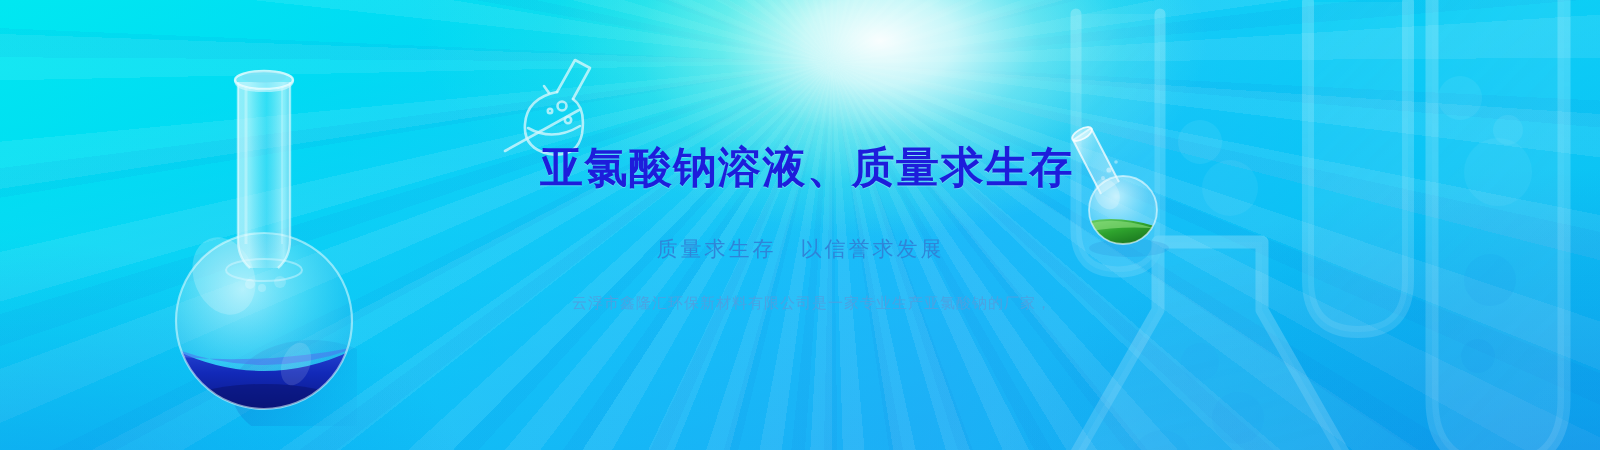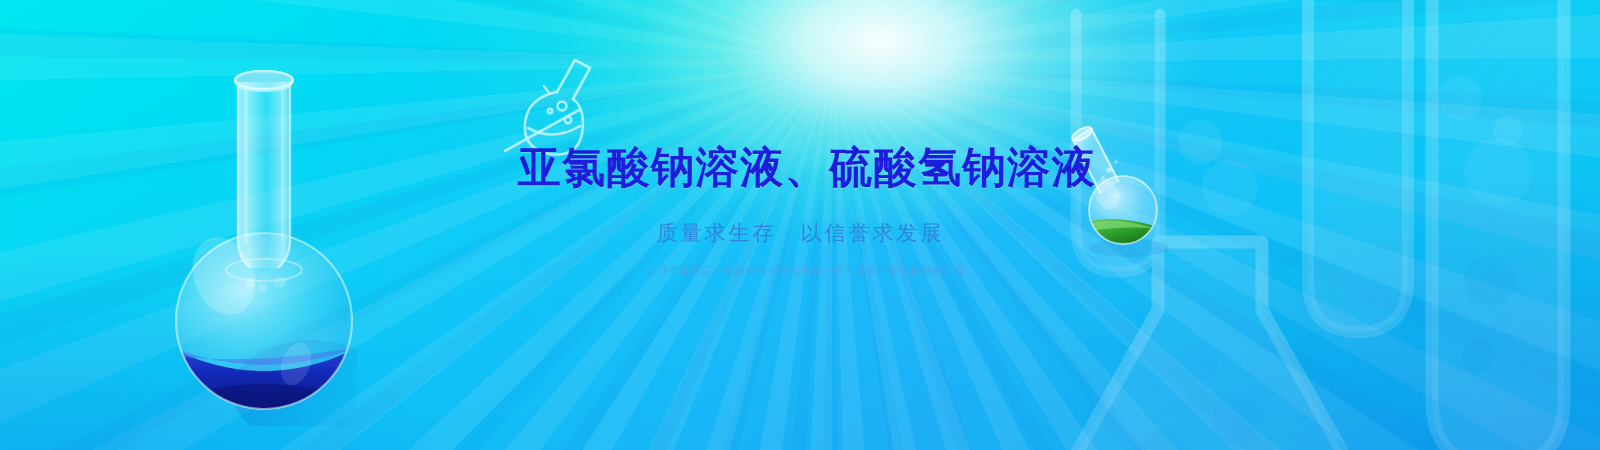--- a/index.html
+++ b/index.html
@@ -132,33 +132,33 @@
     margin: 0;
     font-size: 43px;
     font-weight: bold;
     letter-spacing: 1.5px;
     color: #1d1ddb;
     line-height: 1.0;
     text-shadow: 0 1px 0 rgba(255,255,255,0.25);
     padding-left: 14px;
   }
   .subtitle {
-    margin: 0;
+    margin: 16px;
     padding-top: 33px;
     padding-left: 1px;
     font-size: 21px;
     letter-spacing: 3px;
     color: #2f85d8;
     line-height: 1.0;
   }
   .desc {
     margin: 4px;
     padding-top: 16px;
     padding-left: 24px;
-    font-size: 10px;
+    font-size: 15px;
     letter-spacing: 1px;
     color: #4ba2e2;
     line-height: 1.62;
   }
   .desc div { margin: 0; }
 </style>
 </head>
 <body>
 
 <div id="banner">
@@ -326,21 +326,21 @@
       <circle cx="66" cy="92" r="34" fill="none" stroke="#f0fdff" stroke-opacity="0.62" stroke-width="1.8"></circle>
       <ellipse cx="50" cy="76" rx="12" ry="16" fill="#ffffff" fill-opacity="0.22" transform="rotate(-25 50 76)"></ellipse>
 
       <circle cx="52" cy="52" r="2.6" fill="#ffffff" fill-opacity="0.45"></circle>
       <circle cx="59" cy="44" r="1.8" fill="#ffffff" fill-opacity="0.40"></circle>
       <circle cx="46" cy="60" r="2.0" fill="#ffffff" fill-opacity="0.35"></circle>
     </svg>
   </div>
 
   <div class="text-block">
-    <h1 class="headline">亚氯酸钠溶液、硫酸氢钠溶液</h1>
+    <h1 class="headline">亚氯酸钠溶液、质量求生存</h1>
 
     <div class="subtitle">质量求生存　以信誉求发展</div>
 
     <div class="desc">
       <div>云浮市鑫隆汇环保新材料有限公司是一家专业生产亚氯酸钠的厂家，</div>
     </div>
   </div>
 
 </div>
 

